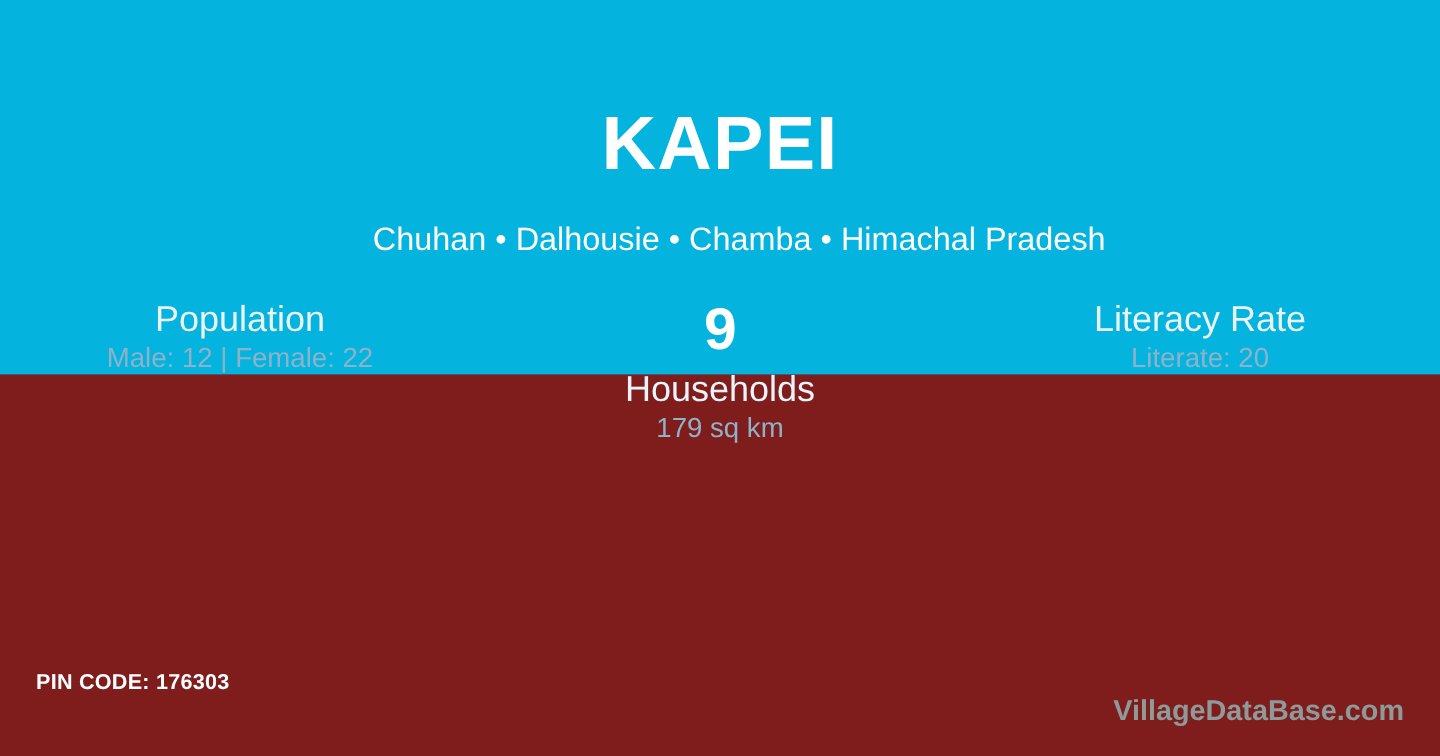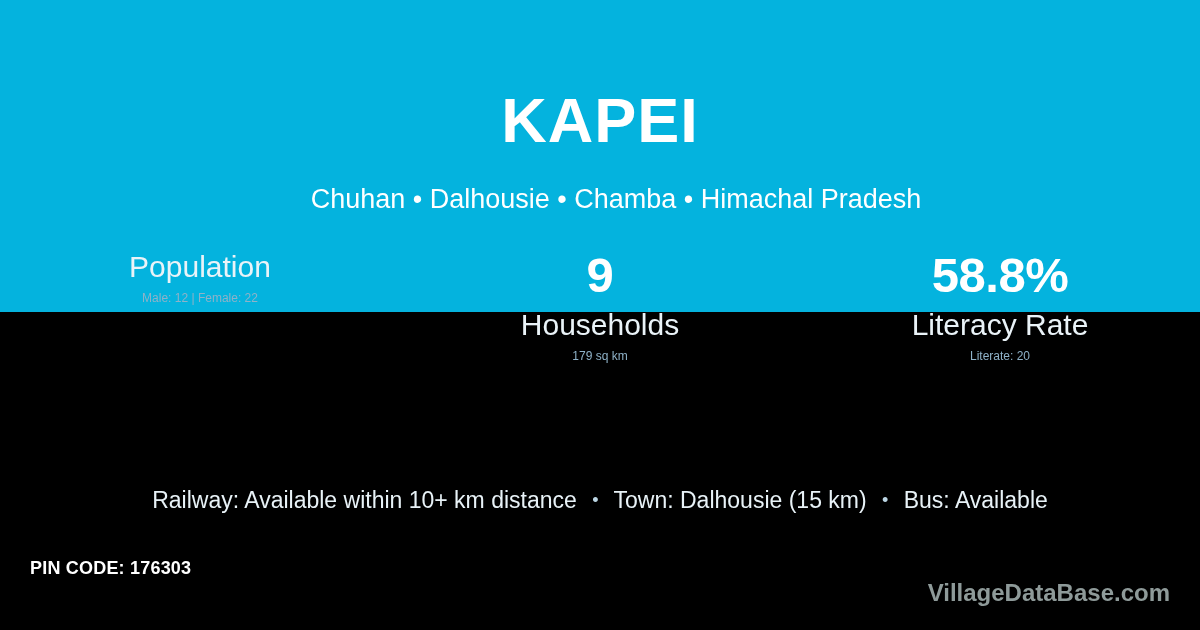--- a/index.html
+++ b/index.html
@@ -10,21 +10,21 @@
     width: 1200px;
     height: 630px;
     overflow: hidden;
     font-family: "Liberation Sans", sans-serif;
     background: #034e79;
   }
   .card {
     position: relative;
     width: 1200px;
     height: 630px;
-    background: #000000;
+    background: #7f1d1d;
     overflow: hidden;
   }
   
   .band-top {
     position: absolute;
     left: 0;
     top: 0;
     width: 1200px;
     height: 312px;
     background: #04b3de;
@@ -77,21 +77,21 @@
   .stat-label {
     margin-top: 6px;
     color: #eaf3f8;
     font-size: 30px;
     font-weight: normal;
     line-height: 30px;
   }
   .stat-sub {
     margin-top: 6px;
     color: #8fb2c8;
-    font-size: 12px;
+    font-size: 23px;
     font-weight: normal;
     line-height: 21px;
   }
   
   .transport {
     position: absolute;
     left: 0;
     top: 485px;
     width: 1200px;
     text-align: center;
@@ -148,32 +148,24 @@
       <div class="stat-sub">Male: 12 | Female: 22</div>
     </div>
 
     <div class="stat">
       <div class="stat-value">9</div>
       <div class="stat-label">Households</div>
       <div class="stat-sub">179 sq km</div>
     </div>
 
     <div class="stat">
-      <div class="stat-value">58.8%</div>
       <div class="stat-label">Literacy Rate</div>
       <div class="stat-sub">Literate: 20</div>
     </div>
 
   </div>
 
-  <div class="transport">
-    <span>Railway: Available within 10+ km distance</span>
-    <span class="sep">•</span>
-    <span>Town: Dalhousie (15 km)</span>
-    <span class="sep">•</span>
-    <span>Bus: Available</span>
-  </div>
 
   <div class="pin-code">PIN CODE: 176303</div>
 
   <div class="brand">VillageDataBase.com</div>
 
 </div>
 
 </body></html>

